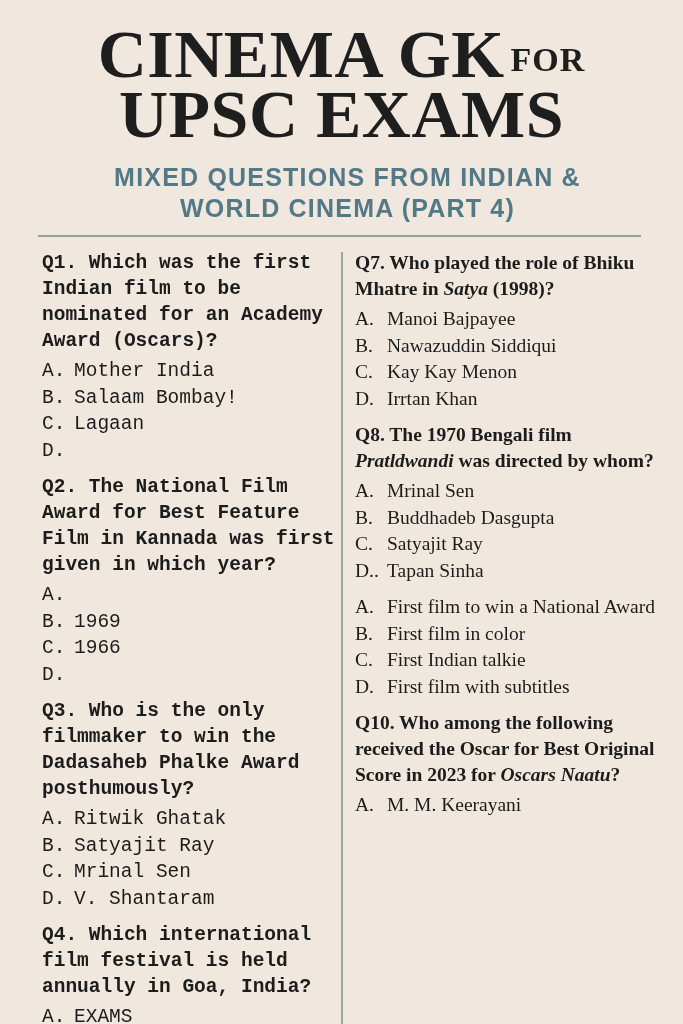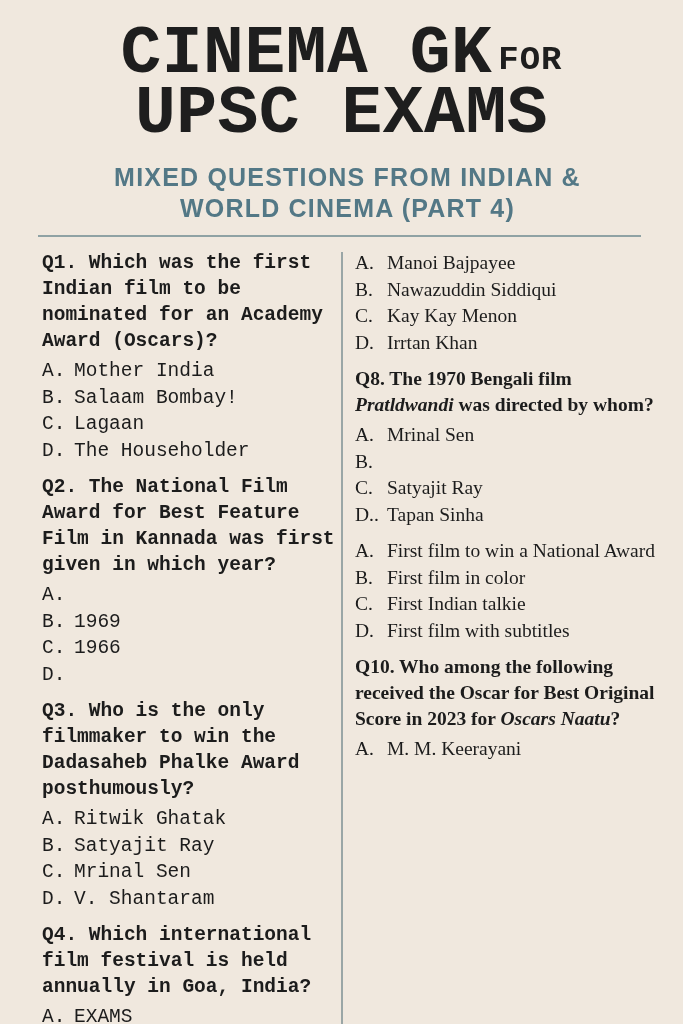--- a/index.html
+++ b/index.html
@@ -6,21 +6,21 @@
     body {
       width: 683px; height: 1024px; overflow: hidden;
       background: #f0e8de;
       position: relative;
       color: #1f1f1f;
     }
     .page { position: absolute; inset: 0; }
     .title {
       position: absolute; left: 0; right: 0; top: 24px;
       text-align: center;
-      font-family: Liberation Mono, monospace;
+      font-family: Liberation Serif, serif;
       font-weight: 700;
       color: #1e1e1e;
       font-size: 68px;
       line-height: 60px;
       letter-spacing: 0.5px;
     }
     .title .line { display: block; white-space: nowrap; }
     .title .sup {
       font-size: 34px;
       vertical-align: top;
@@ -101,21 +101,20 @@
         <li class="opt">
             <span class="letter">B.</span>
             <span class="otext">Salaam Bombay!</span>
           </li>
         <li class="opt">
             <span class="letter">C.</span>
             <span class="otext">Lagaan</span>
           </li>
         <li class="opt">
             <span class="letter">D.</span>
-            <span class="otext">The Householder</span>
           </li>
       </ul>
     </div>
 
     <div class="q">
       <div class="q-text"><span class="num">Q2.</span><span> The National Film Award for Best Feature Film in Kannada was first given in which year?</span></div>
       <ul class="opts">
         <li class="opt">
             <span class="letter">A.</span>
           </li>
@@ -166,20 +165,21 @@
             <span class="letter">B.</span>
             <span class="otext">IFFI</span>
           </li>
       </ul>
     </div>
   </div>
 
   <div class="col right">
 
     <div class="q">
+      <div class="q-text"><span class="num">Q7.</span><span> Who played the role of Bhiku Mhatre in </span><i>Satya</i><span> (1998)?</span></div>
       <ul class="opts">
         <li class="opt">
             <span class="letter">A.</span>
             <span class="otext">Manoi Bajpayee</span>
           </li>
         <li class="opt">
             <span class="letter">B.</span>
             <span class="otext">Nawazuddin Siddiqui</span>
           </li>
         <li class="opt">
@@ -195,20 +195,21 @@
 
     <div class="q">
       <div class="q-text"><span class="num">Q8.</span><span> The 1970 Bengali film </span><i>Pratldwandi</i><span> was directed by whom?</span></div>
       <ul class="opts">
         <li class="opt">
             <span class="letter">A.</span>
             <span class="otext">Mrinal Sen</span>
           </li>
         <li class="opt">
             <span class="letter">B.</span>
+            <span class="otext">Buddhadeb Dasgupta</span>
           </li>
         <li class="opt">
             <span class="letter">C.</span>
             <span class="otext">Satyajit Ray</span>
           </li>
         <li class="opt">
             <span class="letter">D..</span>
             <span class="otext">Tapan Sinha</span>
           </li>
       </ul>

